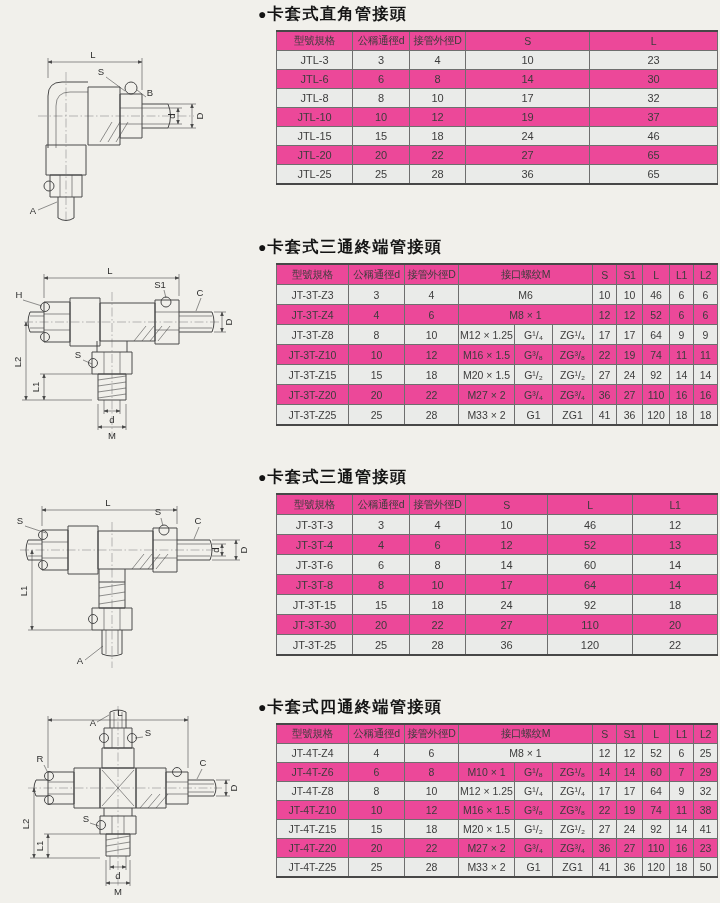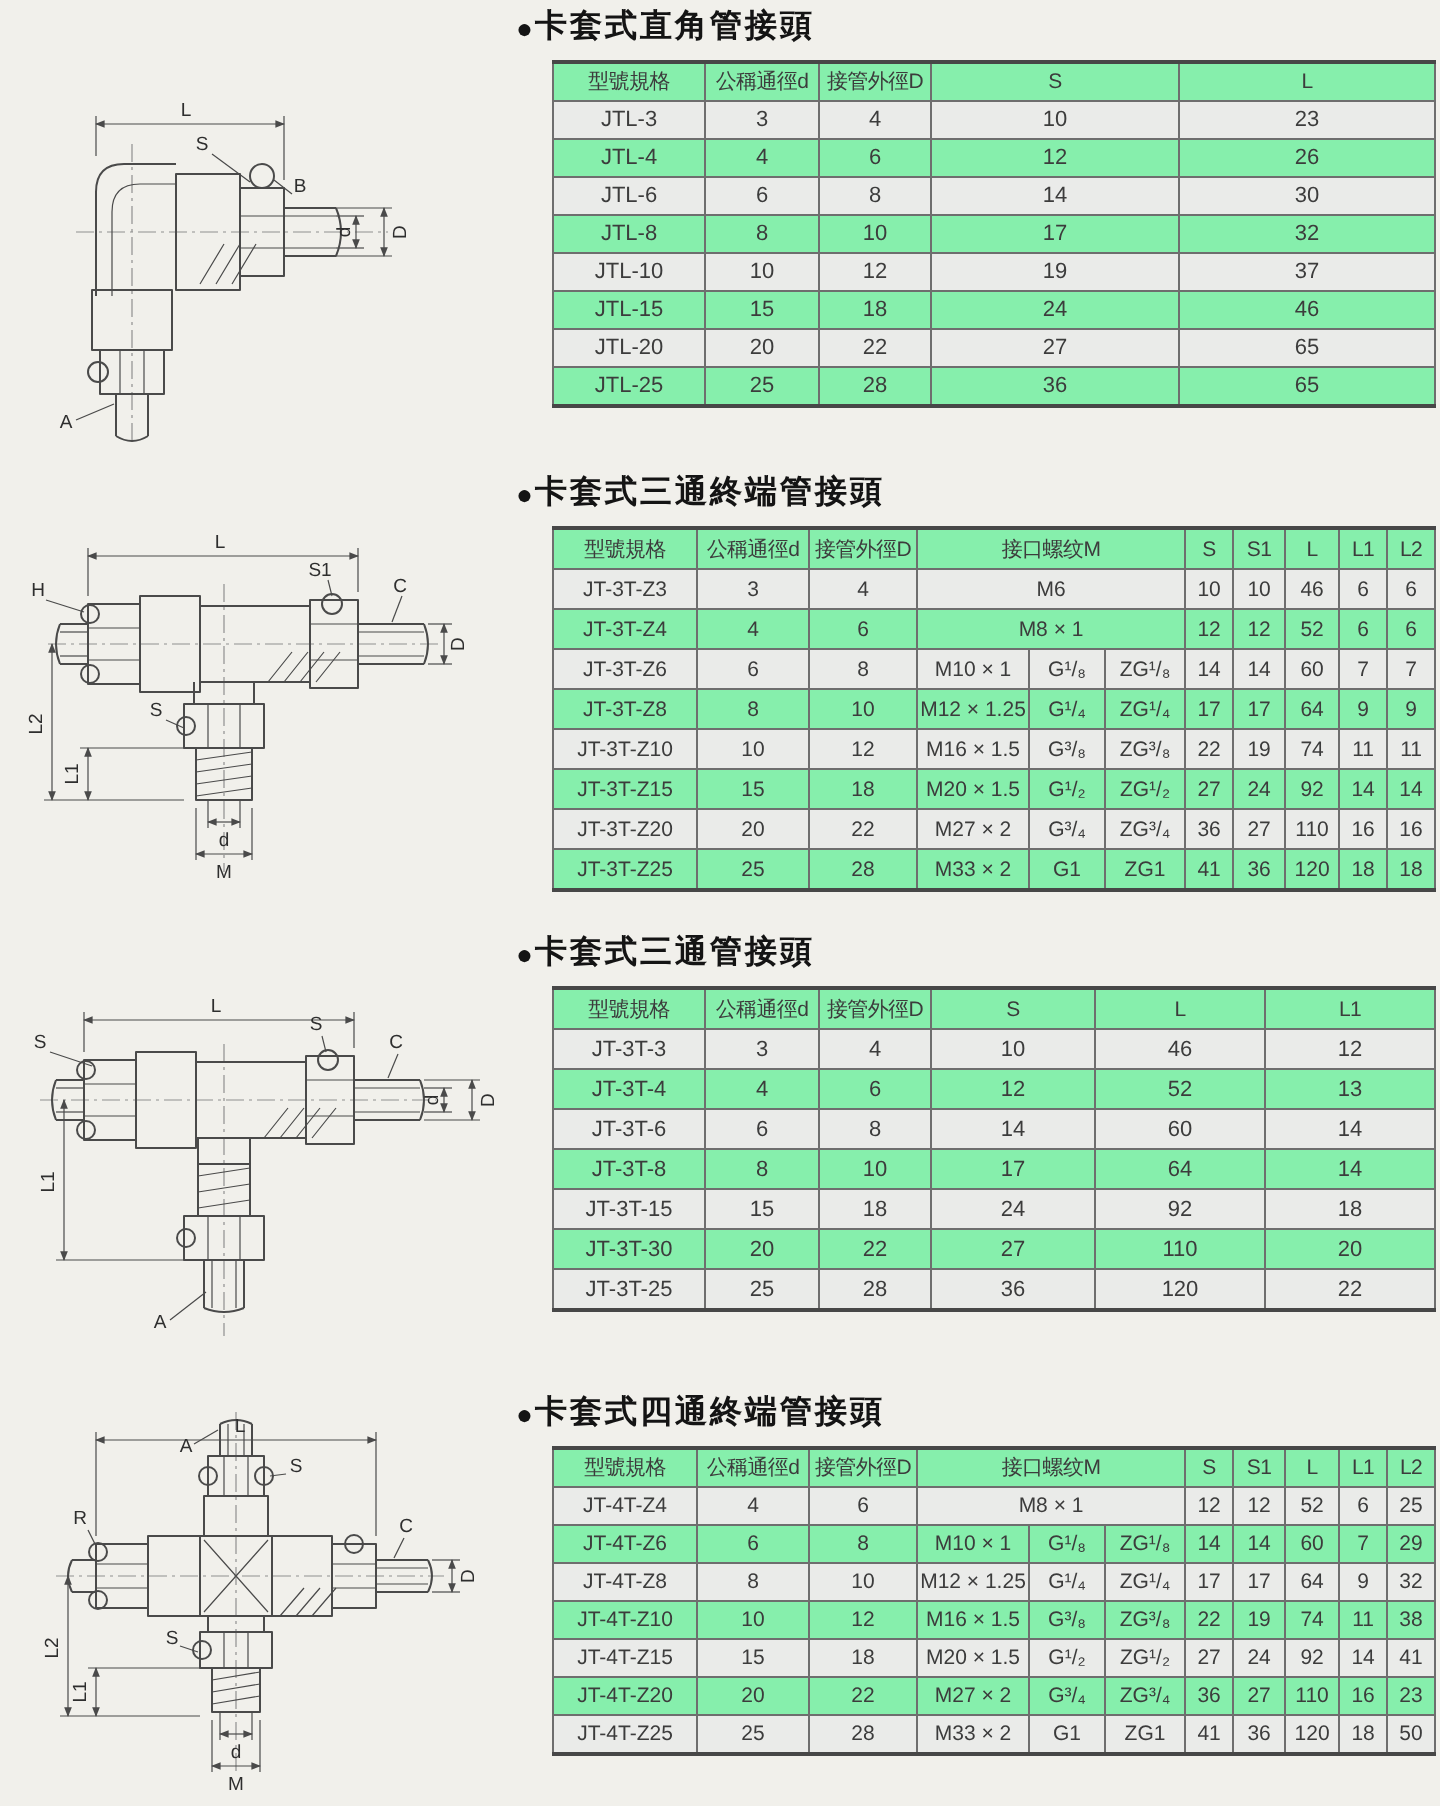--- a/index.html
+++ b/index.html
@@ -22,21 +22,21 @@
   .content-col { flex:1; }
   .pad-1 { padding-top:2px; }
   .pad-n { padding-top:7px; }
   h2.sec-title {
     margin:2px 0 6px 0; font-size:16px; font-weight:bold; color:#141414;
     letter-spacing:1.5px; display:flex; align-items:center; line-height:20px;
   }
   .bullet { font-size:14px; margin-right:1px; letter-spacing:0; }
   table.spec {
     border-collapse:collapse; table-layout:fixed;
-    margin-left:18px; width:442px; background:#86efac;
+    margin-left:18px; width:442px; background:#ec4899;
     border-top:2px solid #474747; border-bottom:2px solid #474747;
   }
   table.spec th, table.spec td {
     border:1px solid #6e6e6e; text-align:center; vertical-align:middle;
     padding:0 1px; font-weight:normal; font-size:11px; color:#3c3c3c;
     height:18px; overflow:hidden; white-space:nowrap;
   }
   table.spec th { font-size:10.5px; letter-spacing:-0.3px; }
   table.spec tbody tr:nth-child(odd) td { background:#eaebe9; }
   table.t-tall th, table.t-tall td { height:19px; }
@@ -132,27 +132,20 @@
               <th>L</th>
             </tr>
           </thead>
           <tbody>
             <tr>
               <td>JTL-3</td>
               <td>3</td>
               <td>4</td>
               <td>10</td>
               <td>23</td>
-            </tr>
-            <tr>
-              <td>JTL-4</td>
-              <td>4</td>
-              <td>6</td>
-              <td>12</td>
-              <td>26</td>
             </tr>
             <tr>
               <td>JTL-6</td>
               <td>6</td>
               <td>8</td>
               <td>14</td>
               <td>30</td>
             </tr>
             <tr>
               <td>JTL-8</td>
@@ -323,33 +316,20 @@
               <td>4</td>
               <td>6</td>
               <td colspan="3">M8 × 1</td>
               <td>12</td>
               <td>12</td>
               <td>52</td>
               <td>6</td>
               <td>6</td>
             </tr>
             <tr>
-              <td>JT-3T-Z6</td>
-              <td>6</td>
-              <td>8</td>
-              <td>M10 × 1</td>
-              <td>G¹/₈</td>
-              <td>ZG¹/₈</td>
-              <td>14</td>
-              <td>14</td>
-              <td>60</td>
-              <td>7</td>
-              <td>7</td>
-            </tr>
-            <tr>
               <td>JT-3T-Z8</td>
               <td>8</td>
               <td>10</td>
               <td>M12 × 1.25</td>
               <td>G¹/₄</td>
               <td>ZG¹/₄</td>
               <td>17</td>
               <td>17</td>
               <td>64</td>
               <td>9</td>

